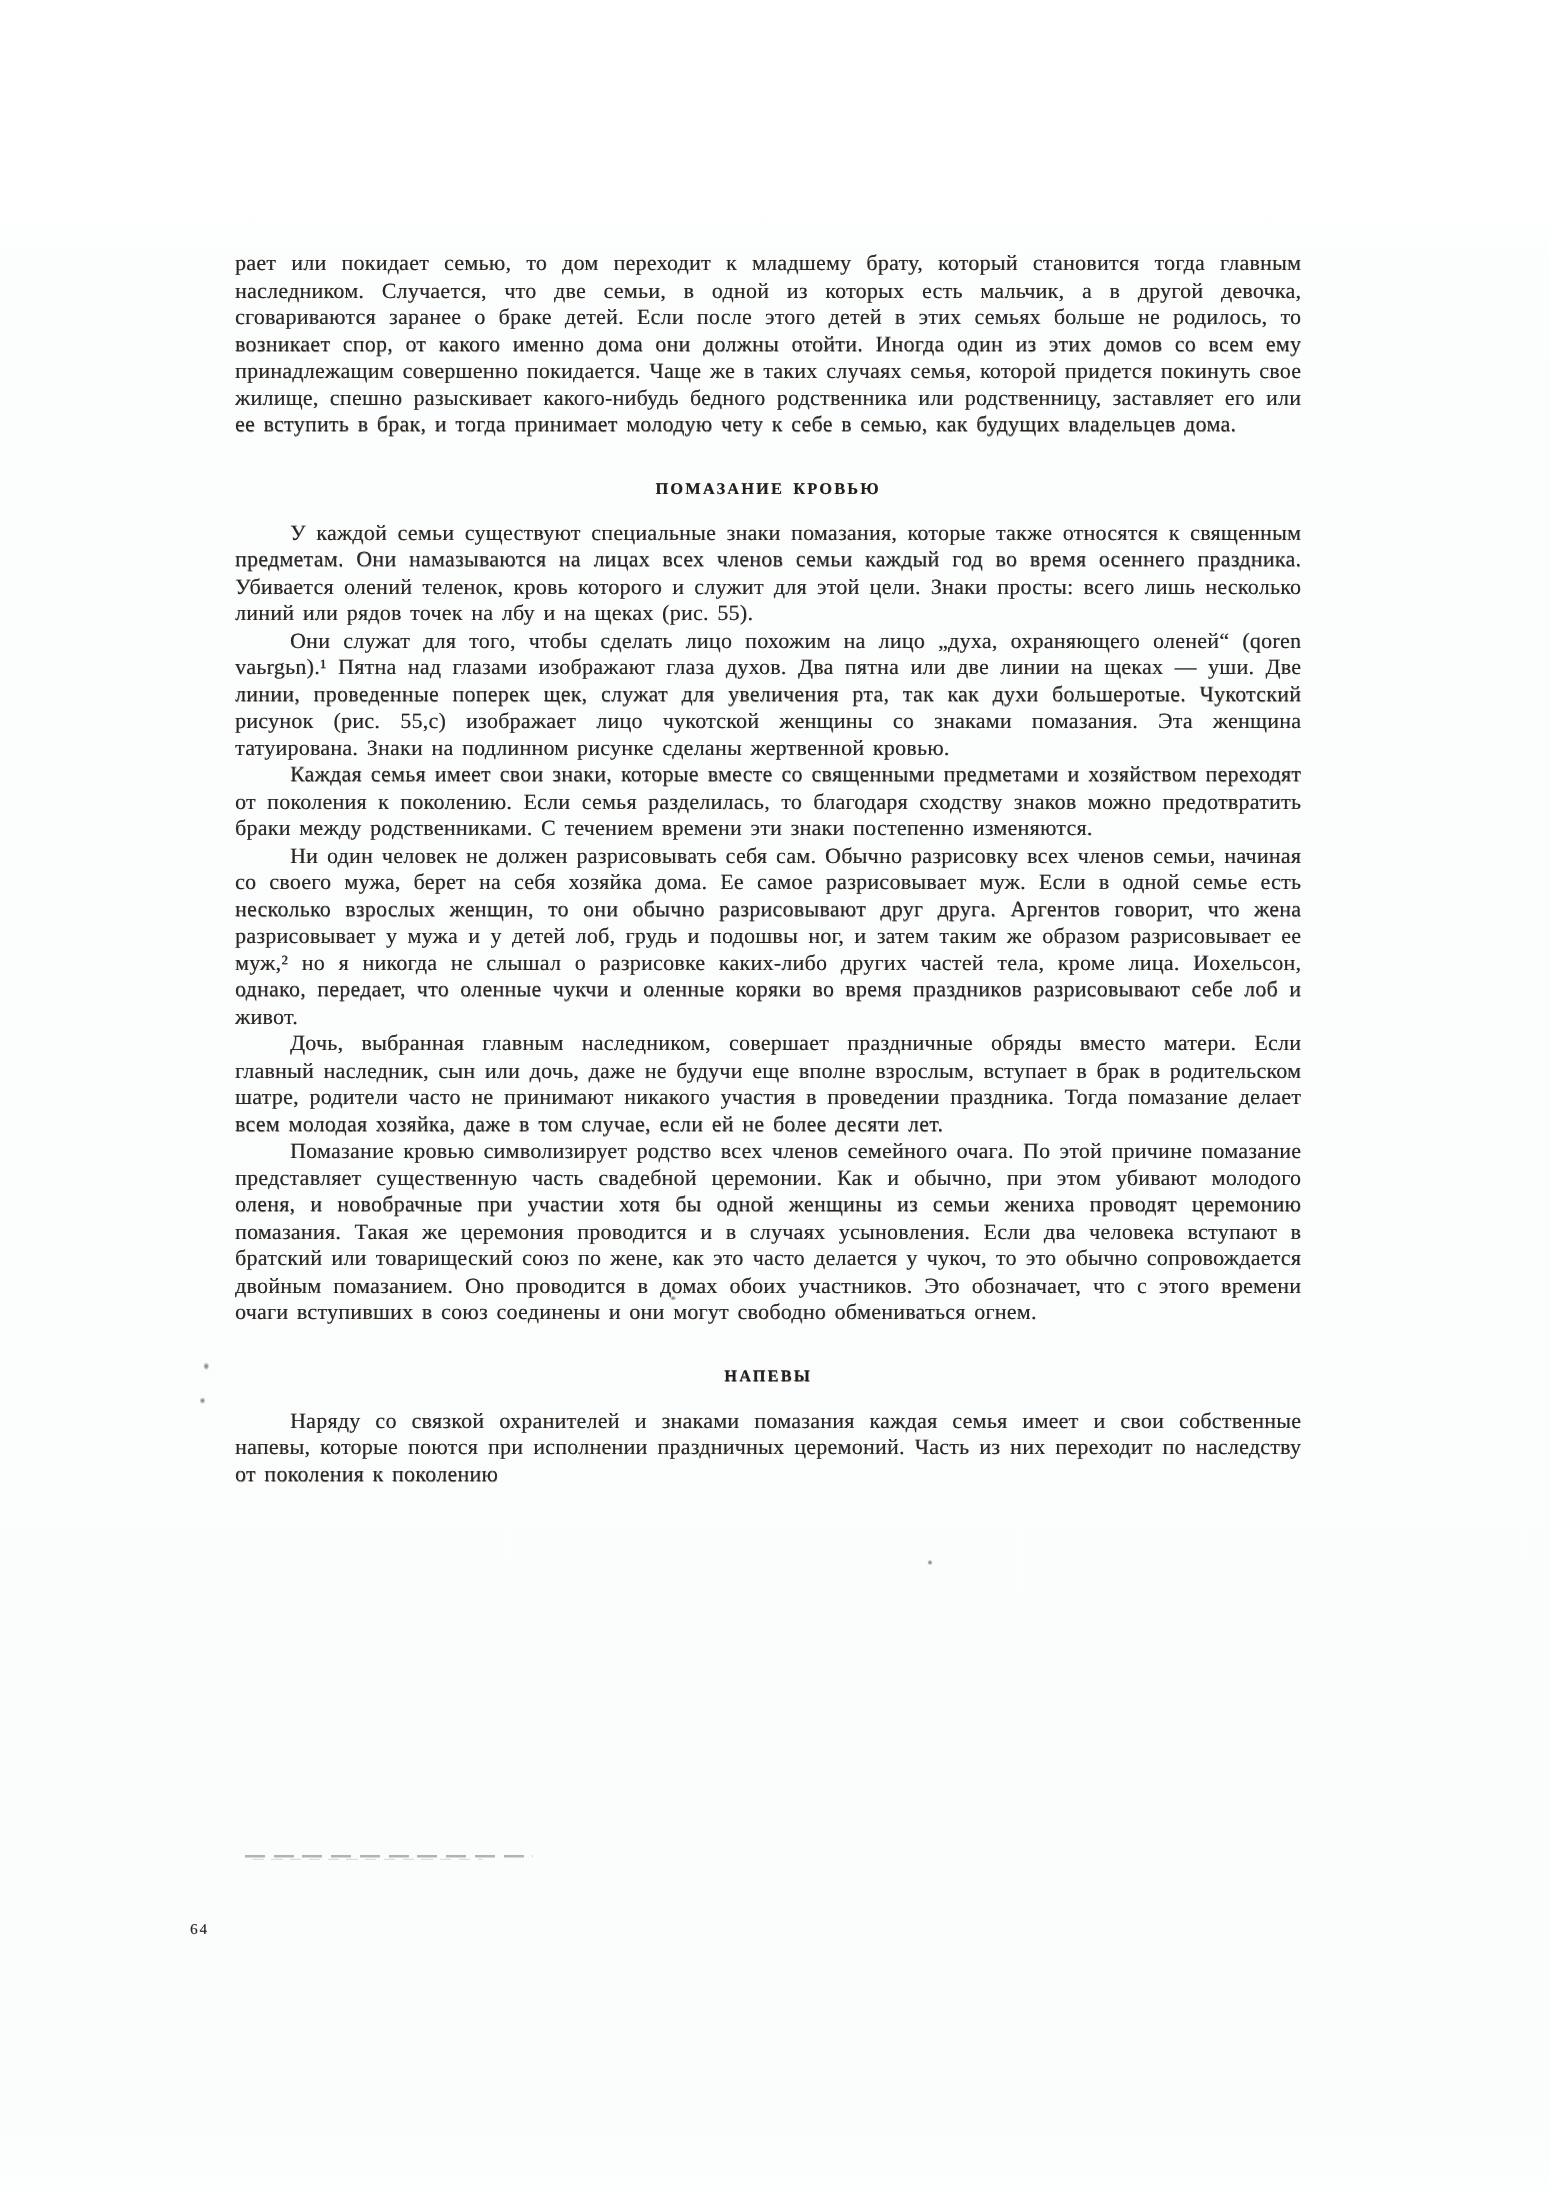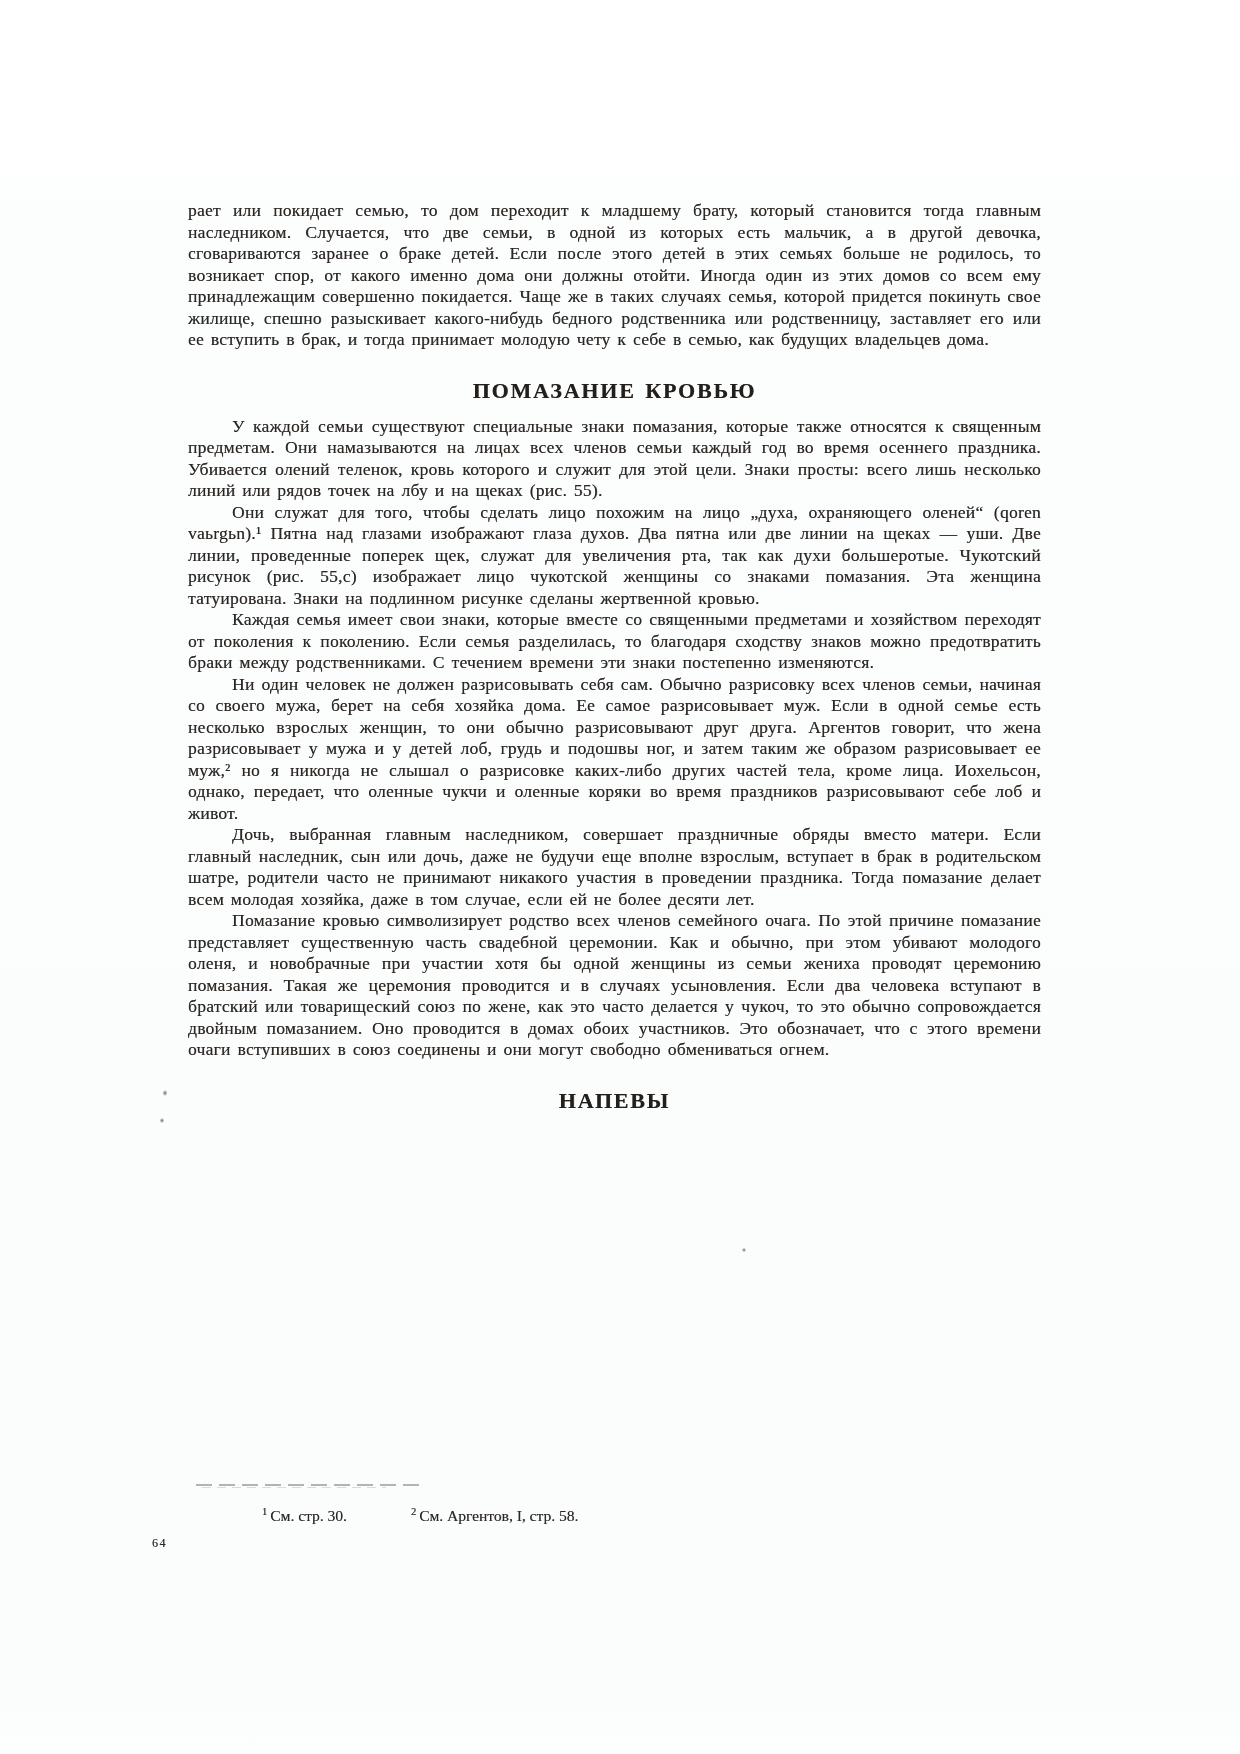--- a/index.html
+++ b/index.html
@@ -31,21 +31,21 @@
   }
   .para {
     margin: 0;
     text-indent: 44px;
   }
   .para.no-indent {
     text-indent: 0;
   }
   .section-heading {
     margin: 30px 0 15px 0;
-    font-size: 22px;
+    font-size: 13px;
     line-height: 20px;
     font-weight: bold;
     text-align: center;
     letter-spacing: 1.8px;
     color: #23201c;
     text-shadow: 0.3px 0.3px 0.3px rgba(35, 32, 28, 0.6);
   }
   .footnote-rule {
     position: absolute;
     left: 196px;
@@ -118,27 +118,25 @@
     <p class="para">Каждая семья имеет свои знаки, которые вместе со священными предметами и хозяйством переходят от поколения к поколению. Если семья разделилась, то благодаря сходству знаков можно предотвратить браки между родственниками. С течением времени эти знаки постепенно изменяются.</p>
 
     <p class="para">Ни один человек не должен разрисовывать себя сам. Обычно разрисовку всех членов семьи, начиная со своего мужа, берет на себя хозяйка дома. Ее самое разрисовывает муж. Если в одной семье есть несколько взрослых женщин, то они обычно разрисовывают друг друга. Аргентов говорит, что жена разрисовывает у мужа и у детей лоб, грудь и подошвы ног, и затем таким же образом разрисовывает ее муж,² но я никогда не слышал о разрисовке каких-либо других частей тела, кроме лица. Иохельсон, однако, передает, что оленные чукчи и оленные коряки во время праздников разрисовывают себе лоб и живот.</p>
 
     <p class="para">Дочь, выбранная главным наследником, совершает праздничные обряды вместо матери. Если главный наследник, сын или дочь, даже не будучи еще вполне взрослым, вступает в брак в родительском шатре, родители часто не принимают никакого участия в проведении праздника. Тогда помазание делает всем молодая хозяйка, даже в том случае, если ей не более десяти лет.</p>
 
     <p class="para">Помазание кровью символизирует родство всех членов семейного очага. По этой причине помазание представляет существенную часть свадебной церемонии. Как и обычно, при этом убивают молодого оленя, и новобрачные при участии хотя бы одной женщины из семьи жениха проводят церемонию помазания. Такая же церемония проводится и в случаях усыновления. Если два человека вступают в братский или товарищеский союз по жене, как это часто делается у чукоч, то это обычно сопровождается двойным помазанием. Оно проводится в домах обоих участников. Это обозначает, что с этого времени очаги вступивших в союз соединены и они могут свободно обмениваться огнем.</p>
 
     <h2 class="section-heading">НАПЕВЫ</h2>
 
+    <p class="para">Наряду со связкой охранителей и знаками помазания каждая семья имеет и свои собственные напевы, которые поются при исполнении праздничных церемоний. Часть из них переходит по наследству от поколения к поколению</p>
   </main>
 
   <div class="footnote-rule"></div>
 
-  <div class="footnotes">
-    <span class="footnote first"><sup class="fn-sup">1</sup><span>См. стр. 30.</span></span><span class="footnote second"><sup class="fn-sup">2</sup><span>См. Аргентов, I, стр. 58.</span></span>
-  </div>
 
   <div class="page-number">64</div>
 
   <div class="speck s1"></div>
   <div class="speck s2"></div>
   <div class="speck s3"></div>
   <div class="speck s4"></div>
 
 </div>
 

